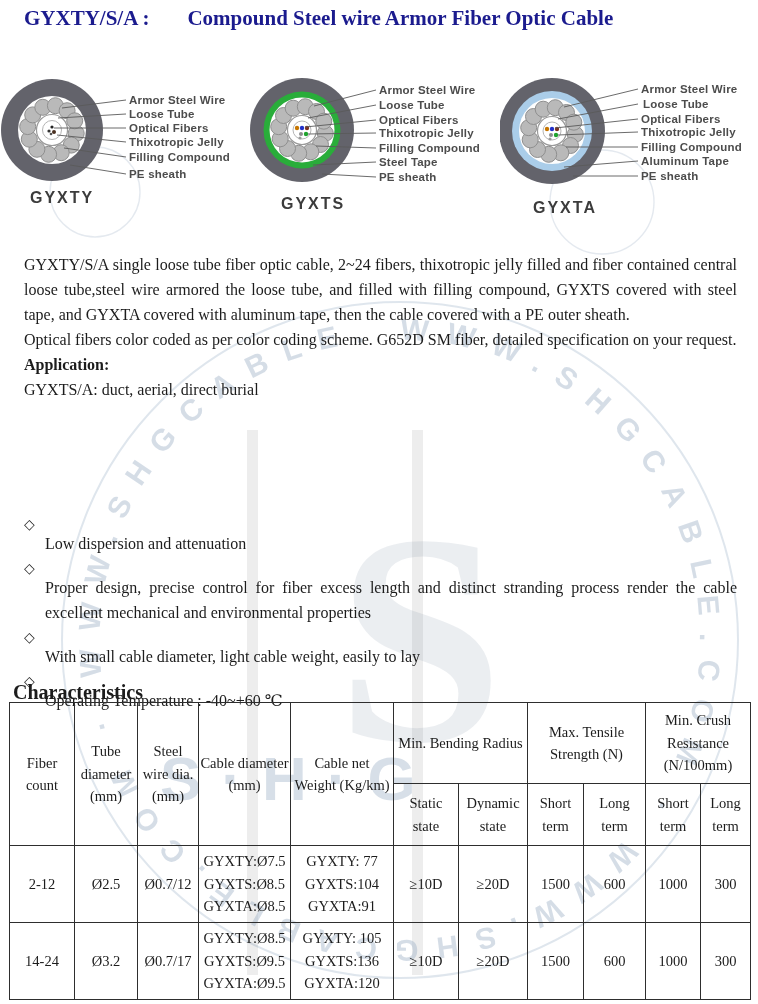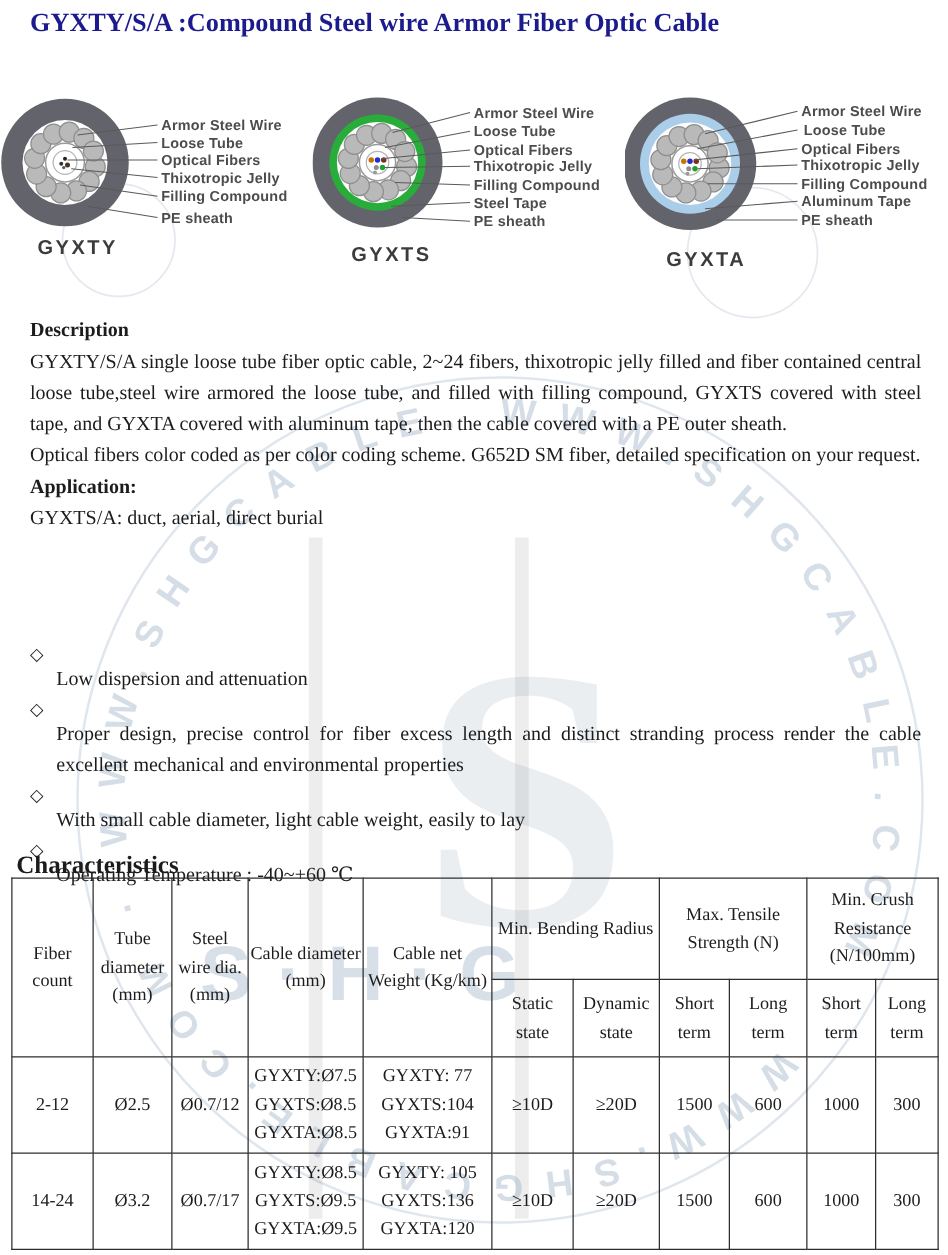--- a/index.html
+++ b/index.html
@@ -15,21 +15,21 @@
   .wm-ringtext { font-family:"Liberation Sans",sans-serif; font-weight:bold; font-size:30px;
                  letter-spacing:17px; fill:var(--watermark,#9db0c6); opacity:.42; }
   .wm-glyph { font-family:"Liberation Serif",serif; font-weight:bold; font-size:300px;
               fill:#6c7f96; opacity:.13; text-anchor:middle; }
   .wm-shg { font-family:"Liberation Sans",sans-serif; font-weight:bold; font-size:62px;
             letter-spacing:20px; fill:var(--watermark,#9db0c6); opacity:.40; }
   .wm-bar { fill:#000; opacity:.07; }
   .wm-stamp { fill:none; stroke:var(--watermark,#9db0c6); stroke-width:1.4; opacity:.28; }
   .content { position:relative; z-index:1; }
   
-  .title-row { position:absolute; top:6px; left:24px; display:flex; 
+  .title-row { position:absolute; top:6px; left:24px; display:flex; gap:38px;
                font-size:21px; font-weight:bold; color:var(--navy,#1b1b8e); }
   
   .diagrams { position:absolute; top:70px; left:0; width:758px; height:162px; display:flex; }
   .sheath { fill:var(--sheath,#63636b); }
   .tape-steel { fill:var(--green-tape,#29ad3a); }
   .tape-alu { fill:var(--alu-tape,#aacde9); }
   .whitecore { fill:#fdfdfd; }
   .wire { fill:#b9b9b9; stroke:#8f8f8f; stroke-width:1; }
   .tube { fill:#ffffff; stroke:#9a9a9a; stroke-width:1.2; }
   .tube-inner { fill:none; stroke:#b5b5b5; stroke-width:1; }
@@ -223,21 +223,20 @@
           <text class="dlabel" x="141" y="66">Thixotropic Jelly</text>
           <text class="dlabel" x="141" y="81">Filling Compound</text>
           <text class="dlabel" x="141" y="95">Aluminum Tape</text>
           <text class="dlabel" x="141" y="110">PE sheath</text>
         </g>
         <text class="caption" x="33" y="143">GYXTA</text>
       </svg>
     </div>
 
     <div class="sec sec-desc">
-      <div class="h-bold">Description</div>
       <div class="just">GYXTY/S/A single loose tube fiber optic cable, 2~24 fibers, thixotropic jelly filled and fiber contained central loose tube,steel wire armored the loose tube, and filled with filling compound, GYXTS covered with steel tape, and GYXTA covered with aluminum tape, then the cable covered with a PE outer sheath.</div>
       <div class="just">Optical fibers color coded as per color coding scheme. G652D SM fiber, detailed specification on your request.</div>
       <div class="h-bold">Application:</div>
       <div>GYXTS/A: duct, aerial, direct burial</div>
     </div>
 
     <div class="sec sec-feat">
       <div class="feat-item">
         <span class="feat-bullet">◇</span>
         <span class="feat-text">Low dispersion and attenuation</span>

